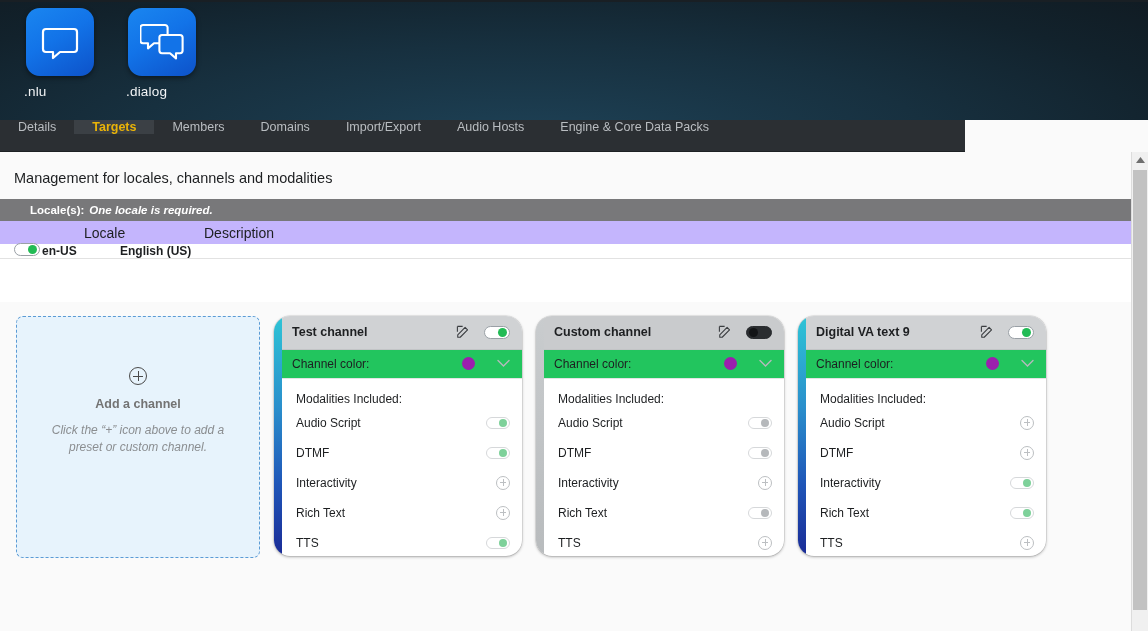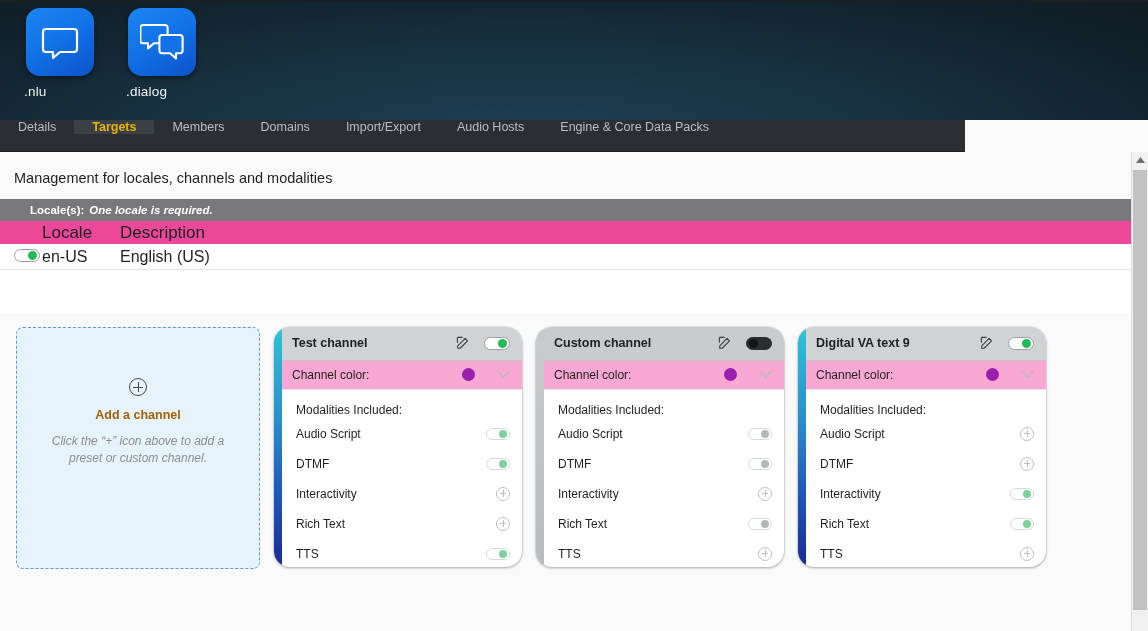--- a/index.html
+++ b/index.html
@@ -95,38 +95,40 @@
     display: flex;
     align-items: center;
     padding-left: 30px;
     font-size: 11.5px;
   }
   .section-band b { font-weight: bold; }
   .section-band i { font-style: italic; font-weight: bold; margin-left: 5px; }
 
   
   .table-head {
-    background: #ec4899;
+    background: #c4b5fd;
     height: 23px;
     display: flex;
     align-items: center;
-    font-size: 17px;
+    font-size: 14px;
     color: #1d1f21;
+    gap: 42px;
   }
   .col-toggle { width: 42px; }
   .col-locale { width: 78px; }
   .col-desc   { flex: 1; }
   .table-row {
-    height: 26px;
+    height: 15px;
     display: flex;
     align-items: center;
-    font-size: 16px;
+    font-size: 12px;
     color: #1d1f21;
     background: #ffffff;
     border-bottom: 1px solid #e2e2e2;
+    font-weight: bold;
   }
   .table-pad { height: 43px; background: #ffffff; }
 
   
   .tgl {
     width: 26px; height: 13px;
     border-radius: 7px;
     position: relative;
     display: inline-block;
     cursor: pointer;
@@ -169,21 +171,21 @@
     margin: 0 auto 12px;
     border: 1.2px solid #4a4a4a;
     border-radius: 50%;
     position: relative;
   }
   .plus-circle::before, .plus-circle::after {
     content: ""; position: absolute; background: #4a4a4a;
   }
   .plus-circle::before { left: 3.4px; right: 3.4px; top: 7.6px; height: 1.2px; }
   .plus-circle::after  { top: 3.4px; bottom: 3.4px; left: 7.6px; width: 1.2px; }
-  .add-title { font-size: 12.5px; font-weight: bold; color: #a16207; margin-bottom: 11px; }
+  .add-title { font-size: 12.5px; font-weight: bold; color: #737373; margin-bottom: 11px; }
   .add-sub {
     font-size: 12px; font-style: italic; color: #8b8e91;
     line-height: 1.45; padding: 0 28px;
   }
 
   
   .ch-card {
     width: 248px; height: 240px;
     border-radius: 16px;
     background: #ffffff;
@@ -217,21 +219,21 @@
     color: #1d1f21;
   }
   .edit-ic { margin-right: 14px; cursor: pointer; display: flex; }
   .ch-color-row {
     height: 31px;
     display: flex;
     align-items: center;
     padding-left: 18px;
     padding-right: 12px;
     border-bottom: 1px solid #e4e4e4;
-    background: #f9a8d4;
+    background: #22c55e;
     gap: 12px;
   }
   .ch-color-label { flex: 1; font-size: 12px; color: #1d1f21; }
   .swatch {
     width: 13px; height: 13px; border-radius: 50%;
     margin-right: 10px;
     cursor: pointer;
   }
   .chev { cursor: pointer; display: flex; }
 

